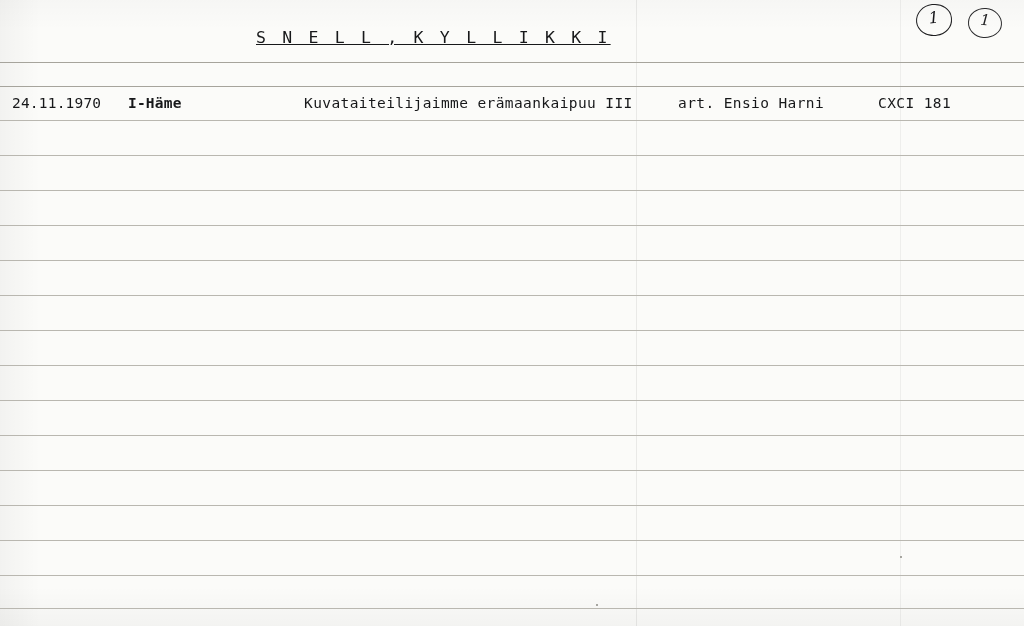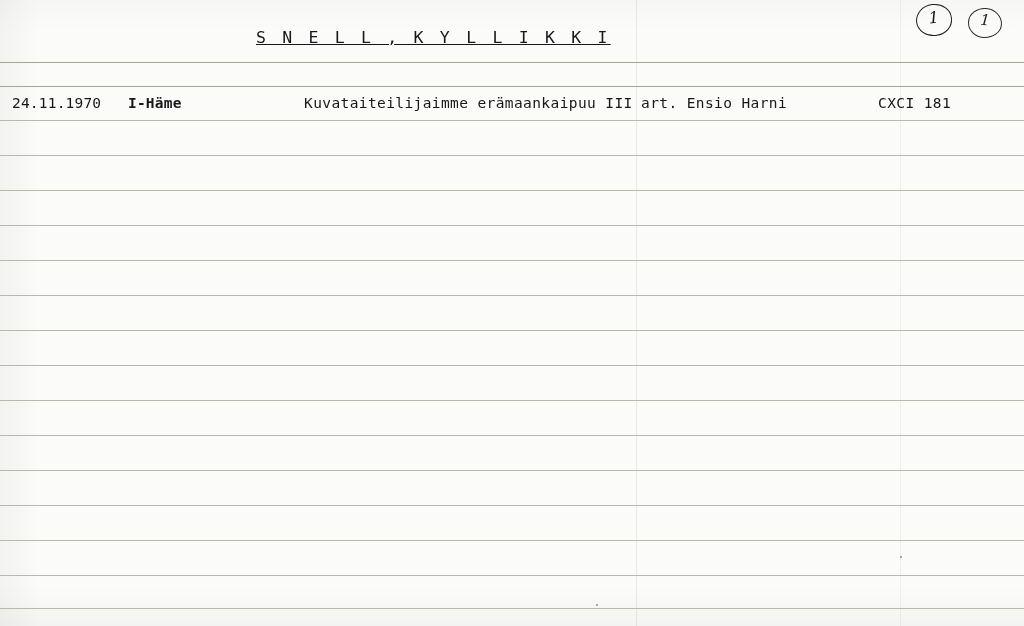--- a/index.html
+++ b/index.html
@@ -66,21 +66,21 @@
     font-size: 14.5px;
     white-space: nowrap;
   }
   .cell {
     position: absolute;
     top: 0;
   }
   .c-date { left: 12px; letter-spacing: 0.2px; }
   .c-series { left: 128px; letter-spacing: 0.2px; font-weight: bold; }
   .c-work { left: 258px; letter-spacing: 0.4px; margin-left: 46px; }
-  .c-credit { left: 641px; letter-spacing: 0.4px; }
+  .c-credit { left: 678px; letter-spacing: 0.4px; }
   .c-code { left: 878px; letter-spacing: 0.4px; }
 
   
   .mark-group {
     position: absolute;
     top: 2px;
     right: 6px;
     width: 110px;
     height: 44px;
   }

